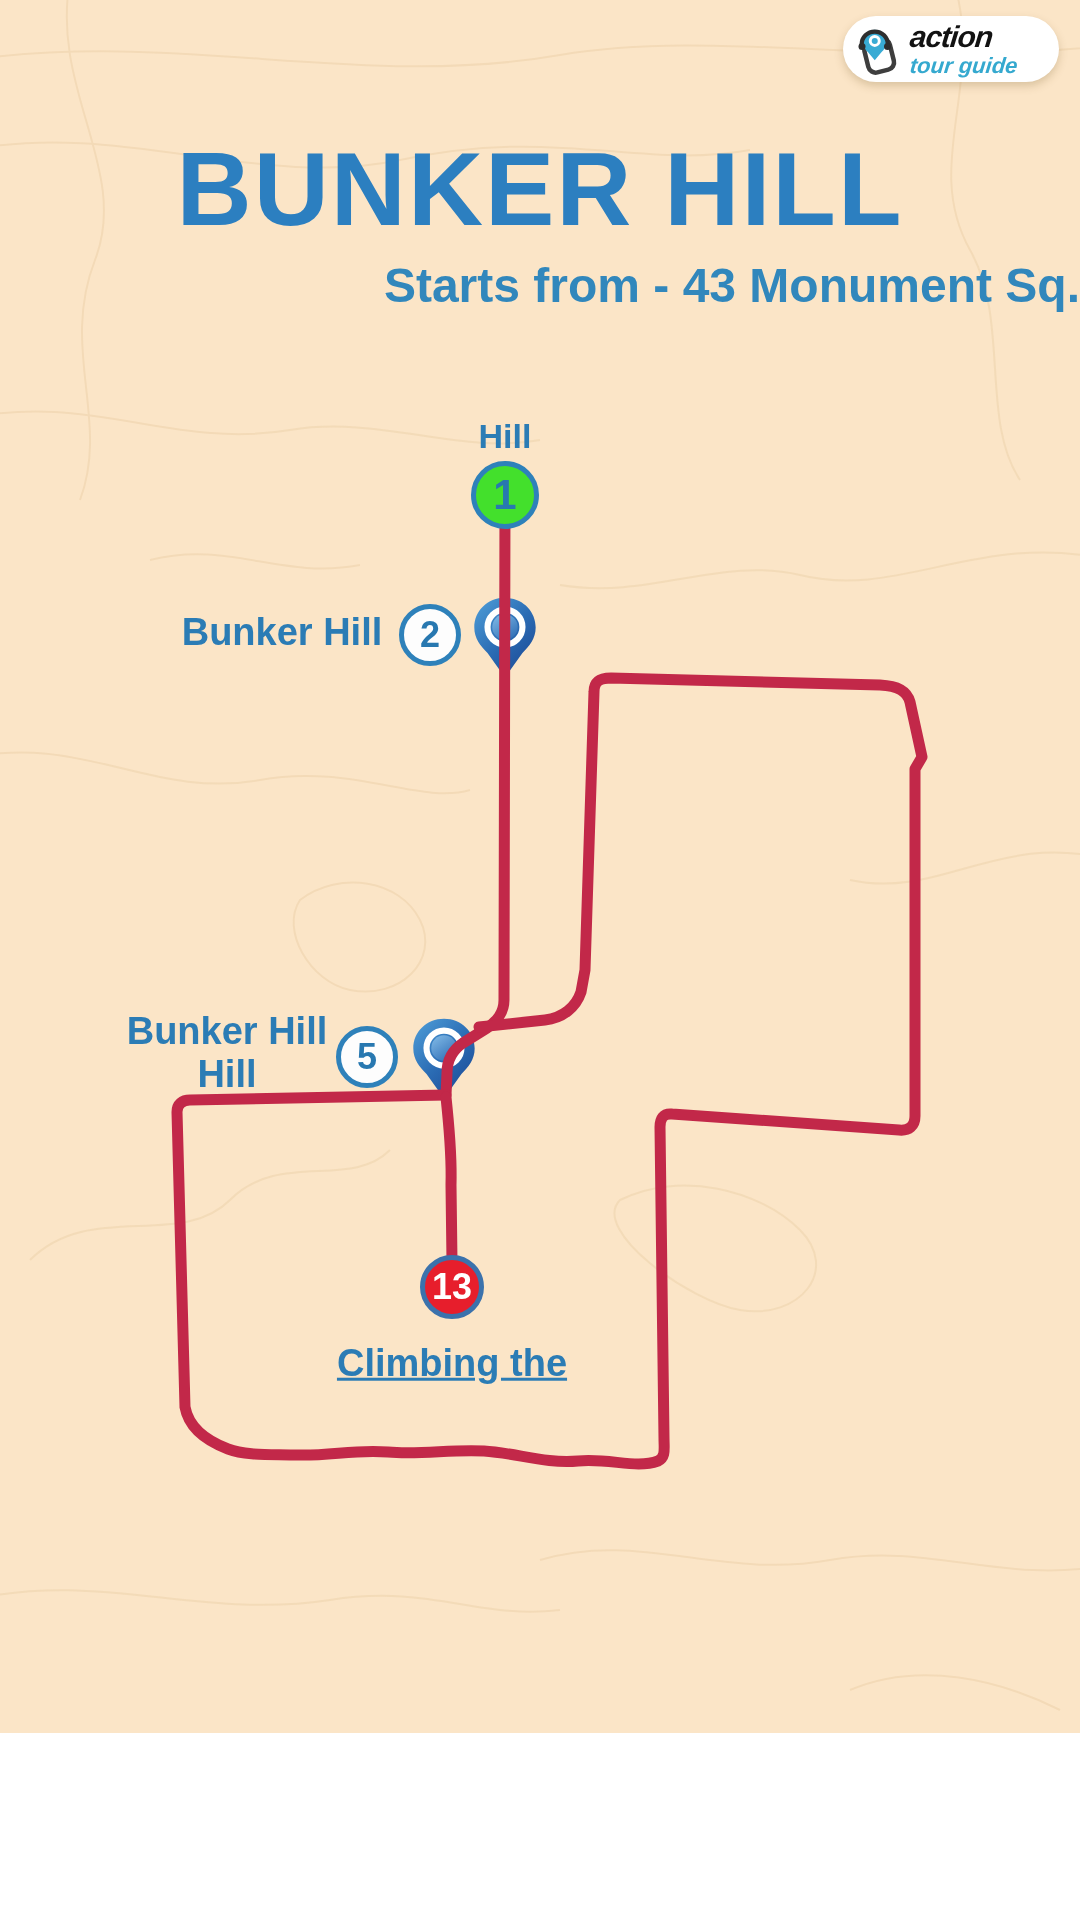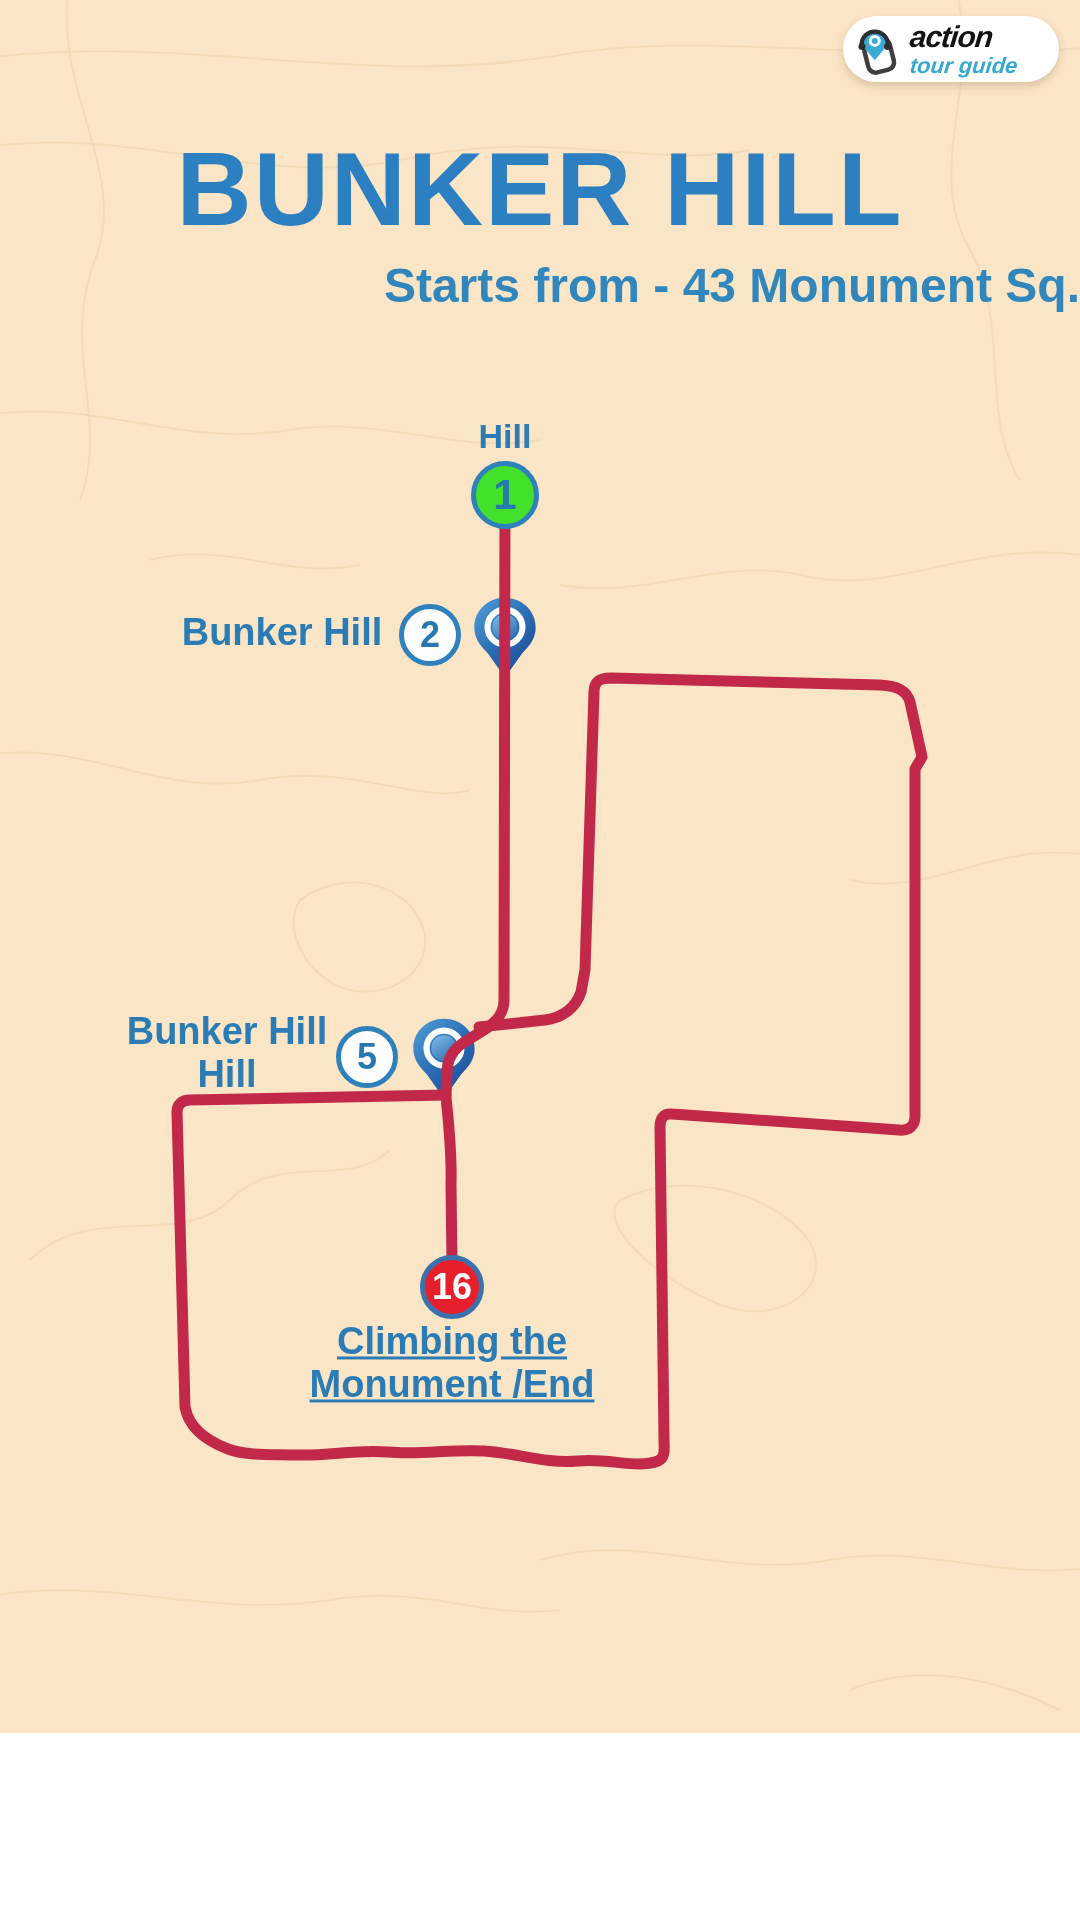--- a/index.html
+++ b/index.html
@@ -133,27 +133,26 @@
   <div class="map-label lbl-start">Hill</div>
   <div class="map-label lbl-monument">
     <span style="display:block">Bunker Hill</span>
   </div>
   <div class="map-label lbl-lodge">
     <span style="display:block">Bunker Hill</span>
     <span style="display:block">Hill</span>
   </div>
   <div class="map-label lbl-end">
     <span style="display:block">Climbing the</span>
-    <span style="display:block">Monument /End</span>
   </div>
 
   <div class="num-circle c-start">1</div>
   <div class="num-circle c-two">2</div>
   <div class="num-circle c-five">5</div>
-  <div class="num-circle c-end">16</div>
+  <div class="num-circle c-end">13</div>
 
   <div class="legend-band">
     
 
     
     
 
     
     
 

